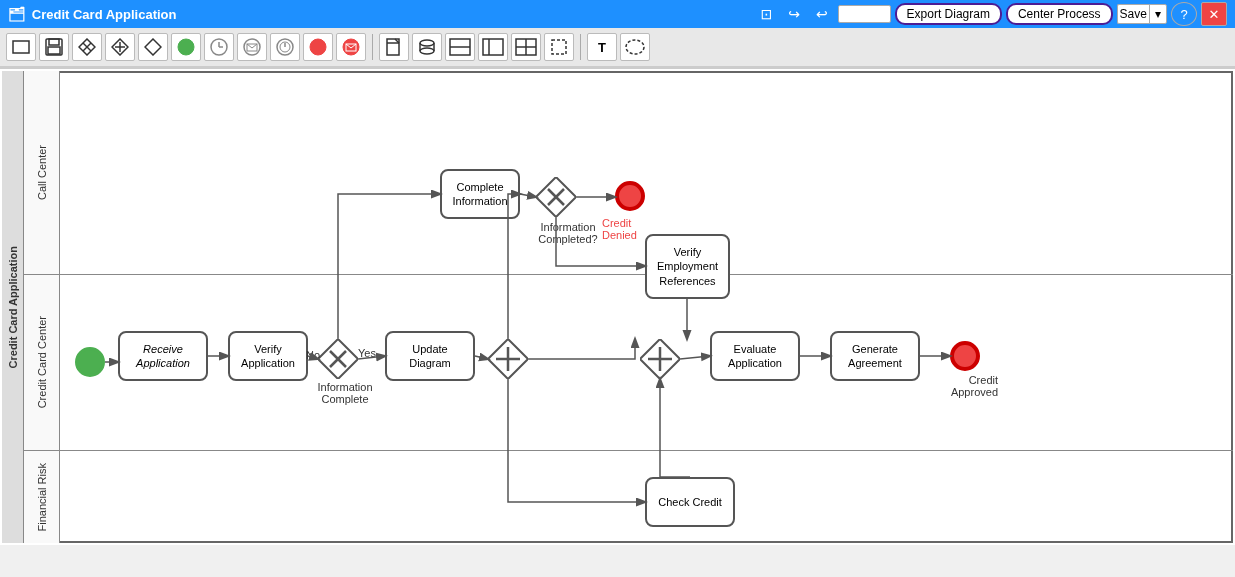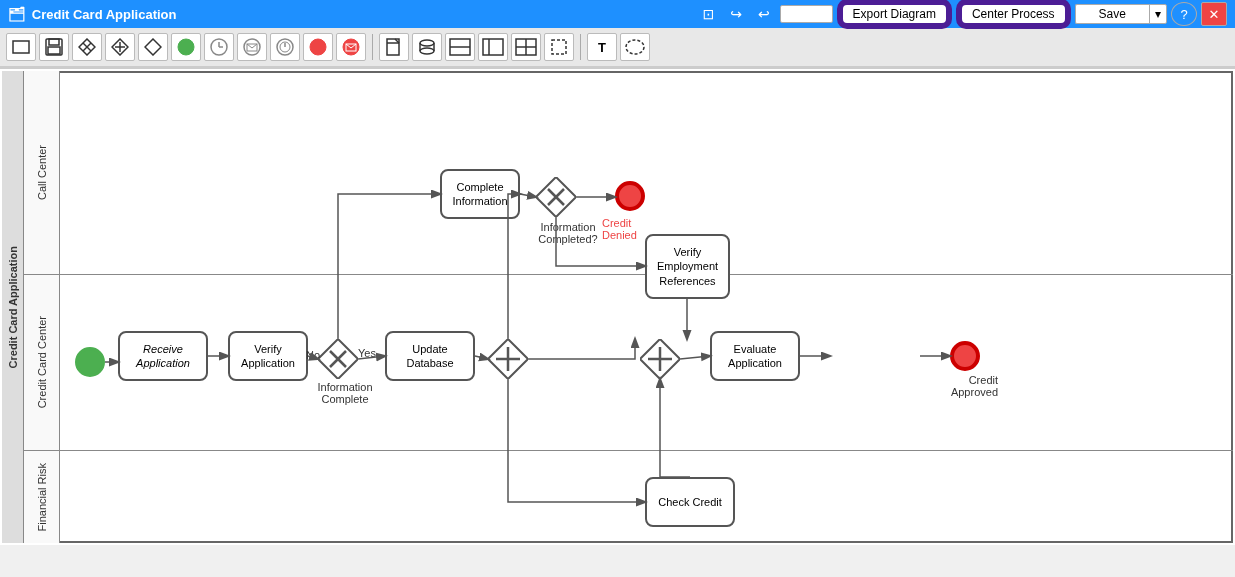--- a/index.html
+++ b/index.html
@@ -48,33 +48,33 @@
     .h-sep { width: 1px; height: 26px; background: #aaa; margin: 0 3px; }
     .zoom-box {
       border: 1px solid #aaa;
       background: white;
       padding: 1px 6px;
       font-size: 12px;
       border-radius: 2px;
       display: flex; align-items: center; gap: 2px;
     }
     .action-btn {
-      border: 6px solid #4c1d95;
+      border: 2px solid #4c1d95;
       background: white;
       padding: 2px 10px;
       font-size: 12px;
       cursor: pointer;
       border-radius: 10px;
     }
     .save-group { display: flex; align-items: center; }
     .save-btn-main {
       border: 1px solid #aaa;
       border-right: none;
       background: white;
-      padding: 2px 23px;
+      padding: 2px 2px;
       font-size: 12px;
       cursor: pointer;
       border-radius: 2px 0 0 2px;
     }
     .save-btn-dd {
       border: 1px solid #aaa;
       background: white;
       padding: 2px 5px;
       font-size: 12px;
       cursor: pointer;
@@ -368,21 +368,21 @@
     </svg>
   </div>
 
   <div style="position:absolute;left:358px;top:278px;font-size:11px;color:#333;">Yes</div>
 
   <div style="position:absolute;left:306px;top:248px;font-size:11px;color:#333;margin-top:32px;">No</div>
 
   <div style="position:absolute;left:300px;top:312px;font-size:11px;color:#333;text-align:center;width:90px;">Information<br>Complete</div>
 
   <div class="bpmn-task" style="left:385px;top:262px;width:90px;height:50px;">
-    <span>Update Database</span>
+    <span>Update Diagram</span>
   </div>
 
   <div class="bpmn-gateway" style="left:488px;top:270px;">
     <svg viewBox="0 0 40 40">
       <polygon points="20,0 40,20 20,40 0,20" fill="white" stroke="#555" stroke-width="2"></polygon>
       <line x1="20" y1="8" x2="20" y2="32" stroke="#555" stroke-width="2.5"></line>
       <line x1="8" y1="20" x2="32" y2="20" stroke="#555" stroke-width="2.5"></line>
     </svg>
   </div>
 
@@ -417,20 +417,23 @@
   </div>
 
   <div class="bpmn-task" style="left:645px;top:408px;width:90px;height:50px;">
     <span>Check Credit</span>
   </div>
 
   <div class="bpmn-task" style="left:710px;top:262px;width:90px;height:50px;">
     <span>Evaluate<br>Application</span>
   </div>
 
+  <div class="bpmn-task" style="left:830px;top:262px;width:90px;height:50px;">
+    <span>Generate<br>Agreement</span>
+  </div>
 
   <div style="position:absolute;left:950px;top:272px;width:30px;height:30px;border-radius:50%;background:#e44;border:4px solid #c00;cursor:pointer;"></div>
 
   <div style="position:absolute;left:936px;top:305px;font-size:11px;color:#333;text-align:right;width:62px;">Credit<br>Approved</div>
 
   <svg id="svg-overlay">
     <defs>
       <marker id="arrow" markerWidth="8" markerHeight="8" refX="6" refY="3" orient="auto">
         <path d="M0,0 L0,6 L8,3 z" fill="#555"></path>
       </marker>

